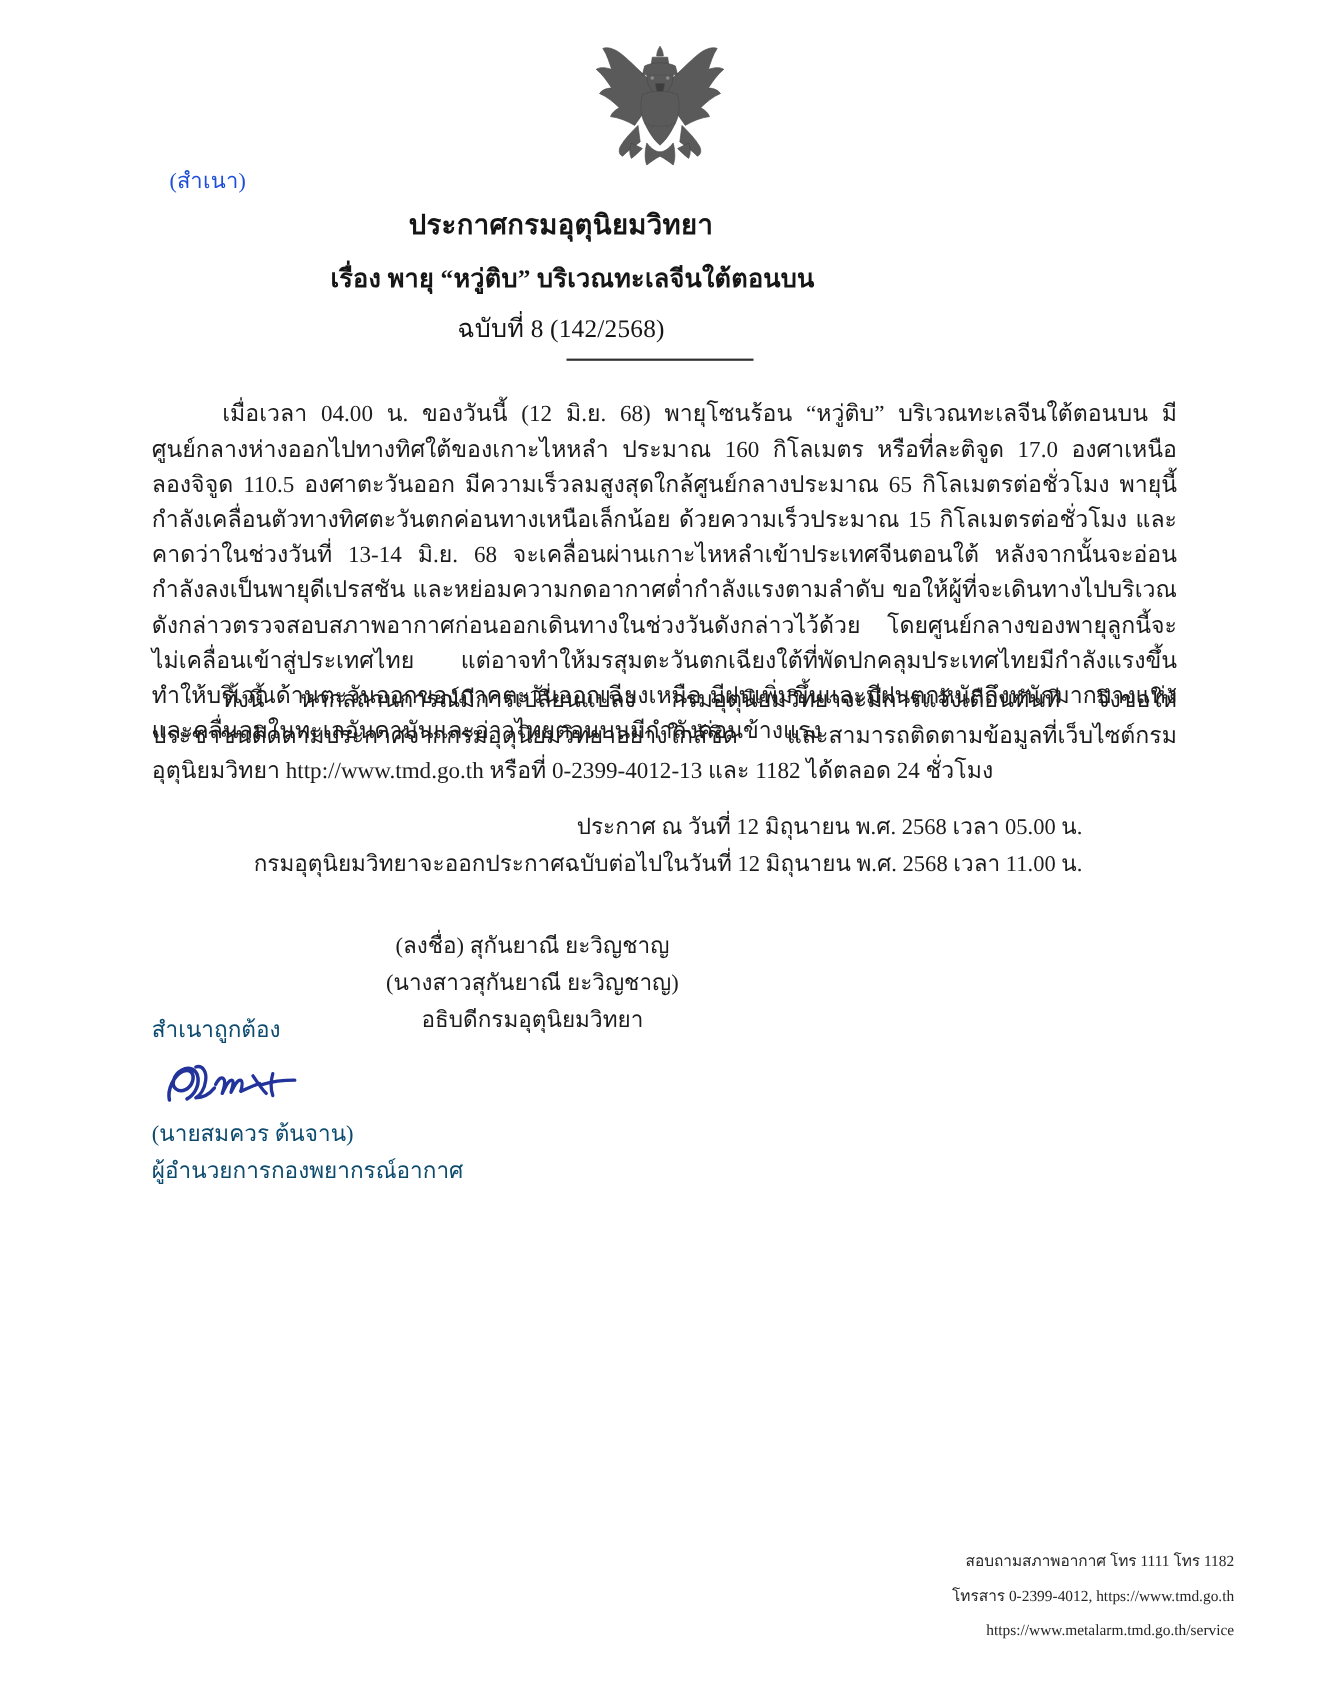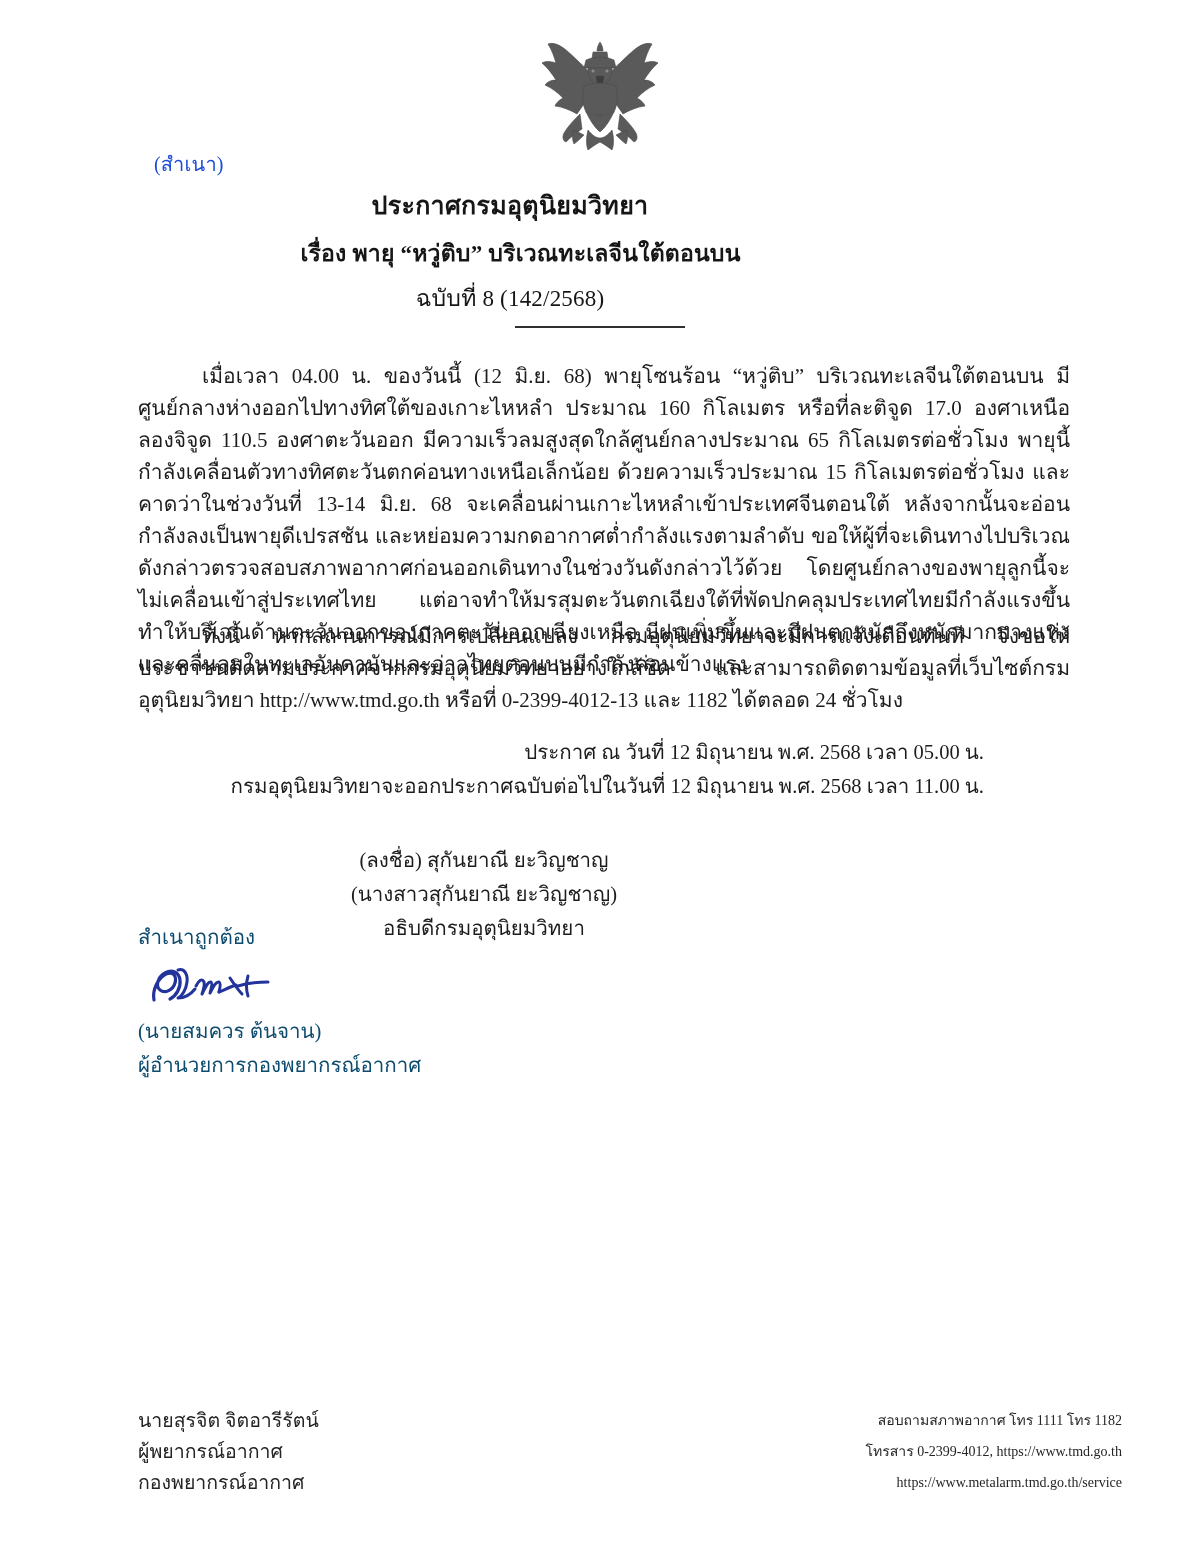--- a/index.html
+++ b/index.html
@@ -252,25 +252,20 @@
         <path d="M75 36 C80 34 86 31 92 29" stroke-width="3"></path>
         <path d="M86 22 C90 28 94 34 98 38" stroke-width="3"></path>
         <path d="M104 20 C102 27 102 34 104 40" stroke-width="3"></path>
         <path d="M94 30 C104 27 114 26 124 26" stroke-width="3"></path>
       </g>
     </svg>
     <span class="cert-label">(นายสมควร ต้นจาน)</span>
     <span class="cert-label">ผู้อำนวยการกองพยากรณ์อากาศ</span>
   </div>
 
-  <div class="footer-left">
-    <span class="footer-line">นายสุรจิต จิตอารีรัตน์</span>
-    <span class="footer-line">ผู้พยากรณ์อากาศ</span>
-    <span class="footer-line">กองพยากรณ์อากาศ</span>
-  </div>
 
   <div class="footer-right">
     <span class="footer-line">สอบถามสภาพอากาศ โทร 1111 โทร 1182</span>
     <span class="footer-line">โทรสาร 0-2399-4012, https://www.tmd.go.th</span>
     <span class="footer-line">https://www.metalarm.tmd.go.th/service</span>
   </div>
 
 </div>
 
 </body></html>

